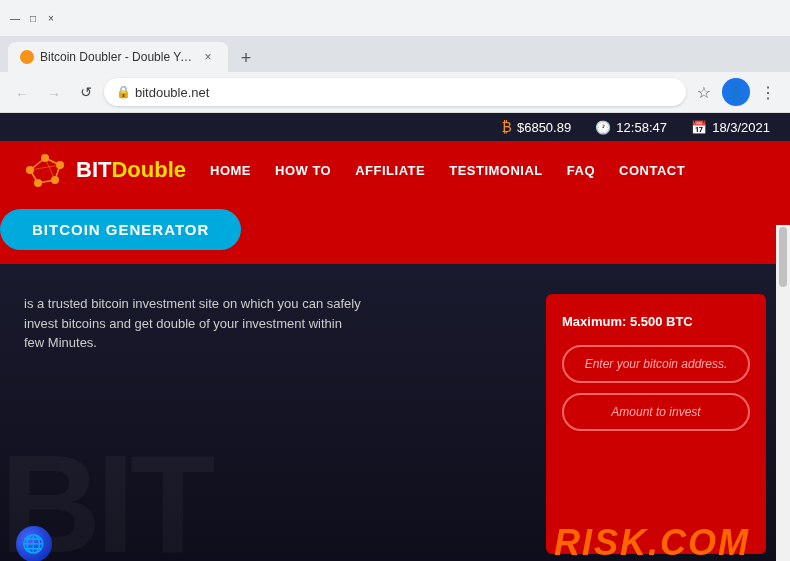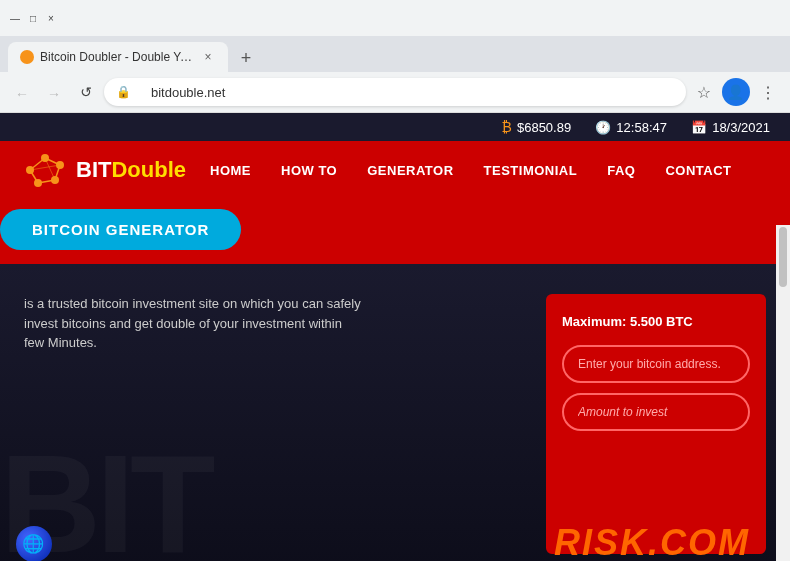--- a/index.html
+++ b/index.html
@@ -104,21 +104,21 @@
       height: 28px;
       border-radius: 14px;
       border: none;
       background: #fff;
       padding: 0 12px;
       font-size: 13px;
       color: #333;
       box-shadow: 0 1px 3px rgba(0,0,0,0.15);
       display: flex; align-items: center;
     }
-    .url-text { font-size: 13px; color: #333; margin-left: 16px; }
+    .url-text { font-size: 13px; color: #333; }
     .url-icon { color: #555; margin-right: 4px; font-size: 12px; }
     .bookmark-btn {
       width: 28px; height: 28px;
       border-radius: 50%;
       border: none;
       background: none;
       cursor: pointer;
       font-size: 16px;
       color: #555;
       display: flex; align-items: center; justify-content: center;
@@ -210,21 +210,21 @@
     }
     .logo-text {
       font-size: 22px;
       font-weight: bold;
       color: #fff;
     }
     .logo-text span.bit { color: #fff; }
     .logo-text span.double { color: #ffdd00; }
     .nav-links {
       display: flex;
-      gap: 30px;
+      gap: 24px;
       flex: 1;
     }
     .nav-link {
       color: #fff;
       font-size: 13px;
       font-weight: bold;
       text-decoration: none;
       cursor: pointer;
       letter-spacing: 0.5px;
     }
@@ -309,37 +309,38 @@
       font-weight: bold;
     }
     .invest-input {
       width: 100%;
       padding: 10px 14px;
       border-radius: 22px;
       border: 2px solid #ff6666;
       background: transparent;
       color: #fff;
       font-size: 12px;
+      font-style: italic;
       margin-top: 12px;
       outline: none;
-      text-align: left;
+      text-align: center;
     }
     .invest-input::placeholder { color: #ffaaaa; }
     .invest-input2 {
       width: 100%;
       padding: 10px 14px;
       border-radius: 22px;
       border: 2px solid #ff6666;
       background: transparent;
       color: #fff;
       font-size: 12px;
       font-style: italic;
       margin-top: 10px;
       outline: none;
-      text-align: left;
+      text-align: center;
     }
     .invest-input2::placeholder { color: #ffaaaa; }
 
     
     .watermark {
       position: absolute;
       bottom: 10px;
       right: 40px;
       font-size: 36px;
       font-weight: 900;
@@ -438,21 +439,21 @@
         <line x1="10" y1="20" x2="40" y2="15" stroke="#f7931a" stroke-width="1" opacity="0.5"></line>
         <line x1="25" y1="8" x2="35" y2="30" stroke="#f7931a" stroke-width="1" opacity="0.5"></line>
       </svg>
       <div class="logo-text">
         <span class="bit">BIT</span><span class="double">Double</span>
       </div>
     </div>
     <div class="nav-links">
       <a class="nav-link">HOME</a>
       <a class="nav-link">HOW TO</a>
-      <a class="nav-link">GENERATOR</a>
+      <a class="nav-link">AFFILIATE</a>
       <a class="nav-link">TESTIMONIAL</a>
       <a class="nav-link">FAQ</a>
       <a class="nav-link">CONTACT</a>
     </div>
   </div>
 
   <div class="btn-container">
     <button class="bitcoin-gen-btn">BITCOIN GENERATOR</button>
   </div>
 

